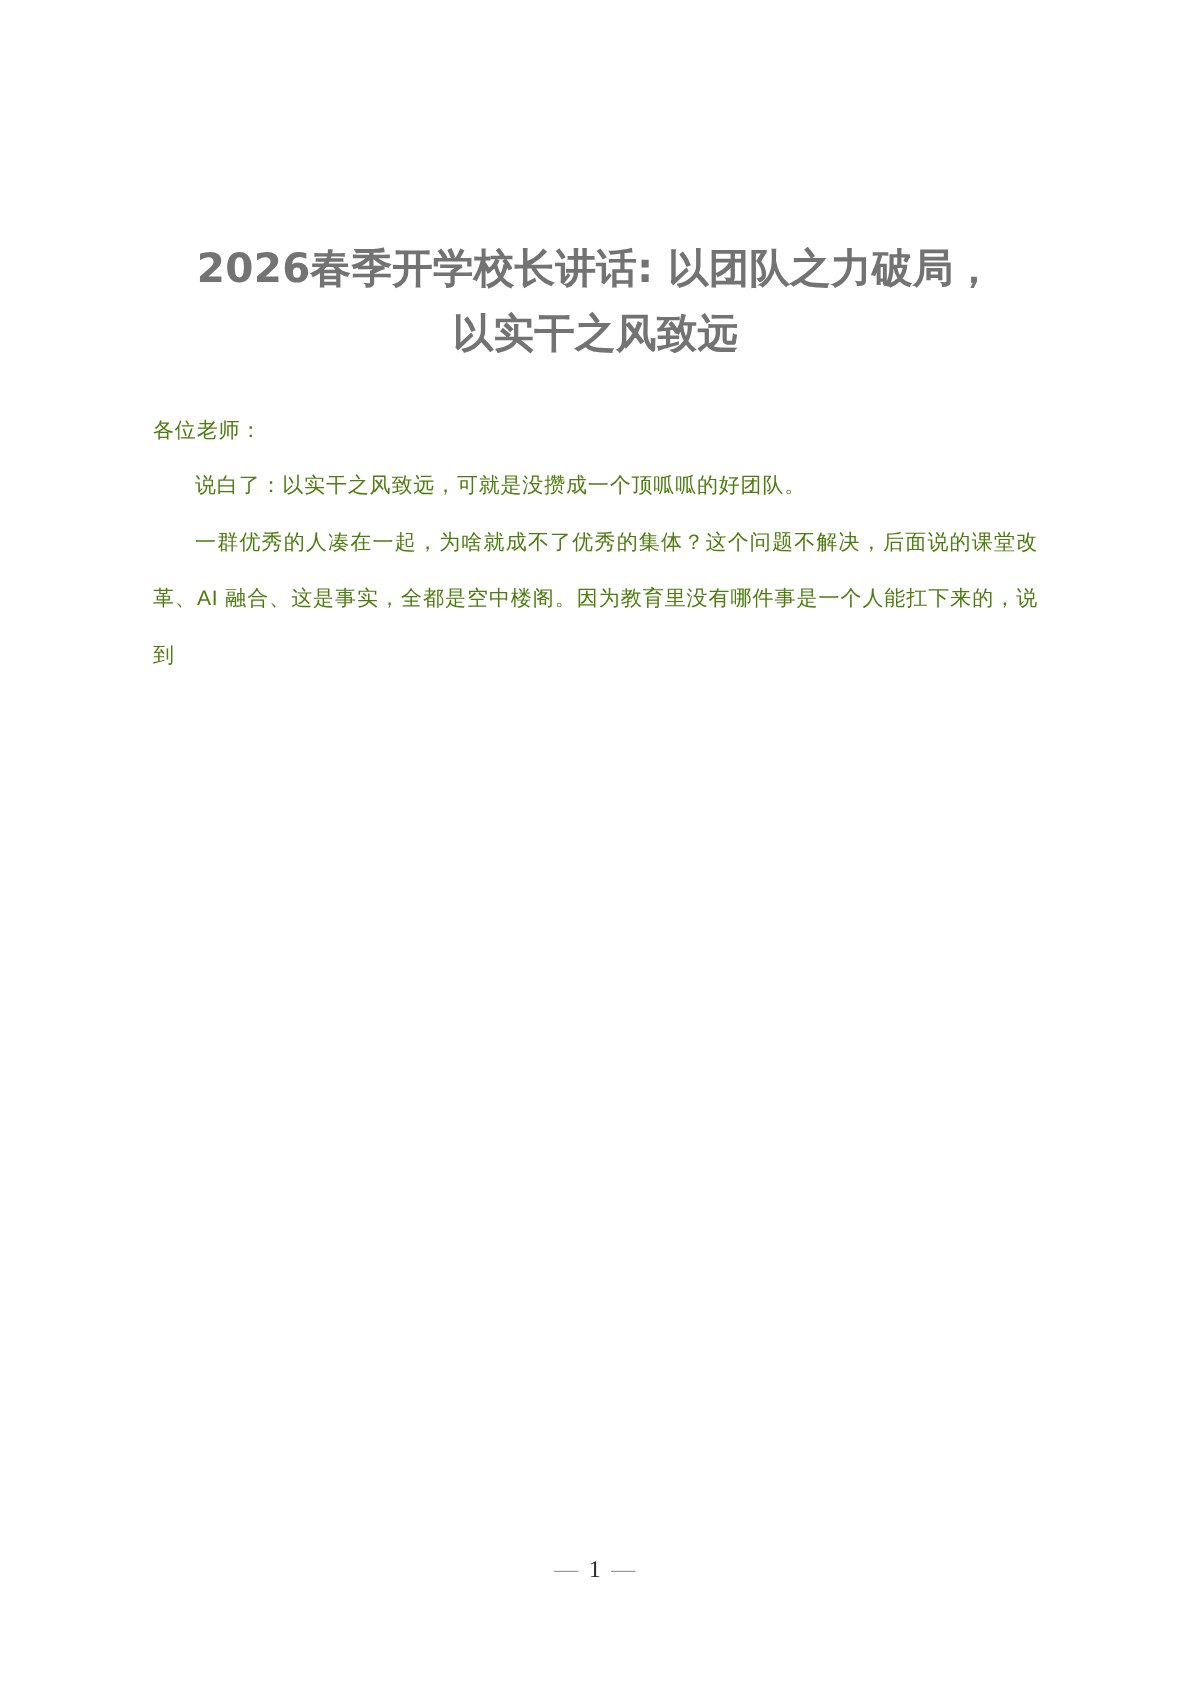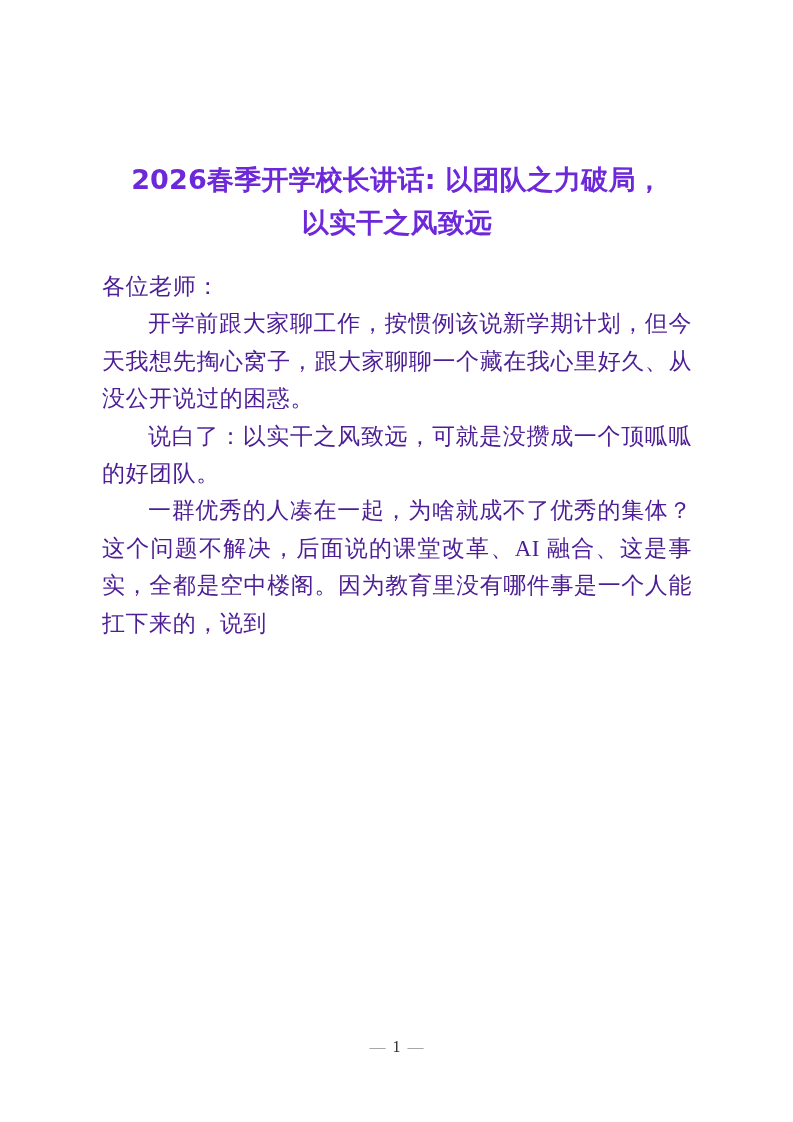--- a/index.html
+++ b/index.html
@@ -28,40 +28,40 @@
     position: absolute;
     left: 102px;
     top: 140px;
     width: 590px;
     text-align: center;
     font-family: "DejaVu Sans", "Liberation Sans", sans-serif;
     font-weight: 700;
     font-size: 27px;
     line-height: 43px;
     letter-spacing: 0.2px;
-    color: #6d28d9;
+    color: #737373;
     white-space: pre-line;
   }
 
   
   .doc-body {
     position: absolute;
     left: 102px;
     top: 268px;
     width: 590px;
   }
 
   .para {
-    font-family: Liberation Serif, serif;
-    font-size: 23px;
+    font-family: Liberation Sans, sans-serif;
+    font-size: 14px;
     line-height: 37.4px;
     text-align: justify;
     text-justify: inter-ideograph;
     margin: 0;
-    color: #4c1d95;
+    color: #4d7c0f;
     letter-spacing: 0.55px;
   }
 
   .para.indent {
     text-indent: 2em;
   }
 
   .para.salutation {
     text-indent: 0;
   }
@@ -87,21 +87,20 @@
 
 <div class="page">
 
   <h1 class="doc-title">2026春季开学校长讲话: 以团队之力破局，
 以实干之风致远</h1>
 
   <div class="doc-body">
 
     <p class="para salutation">各位老师：</p>
 
-    <p class="para indent">开学前跟大家聊工作，按惯例该说新学期计划，但今天我想先掏心窝子，跟大家聊聊一个藏在我心里好久、从没公开说过的困惑。</p>
 
 
 
     <p class="para indent">说白了：以实干之风致远，可就是没攒成一个顶呱呱的好团队。</p>
 
 
     <p class="para indent">一群优秀的人凑在一起，为啥就成不了优秀的集体？这个问题不解决，后面说的课堂改革、AI 融合、这是事实，全都是空中楼阁。因为教育里没有哪件事是一个人能扛下来的，说到</p>
 
   </div>
 

